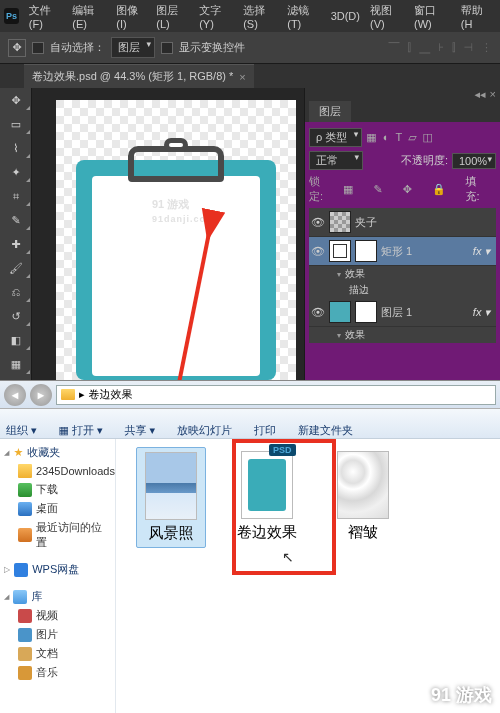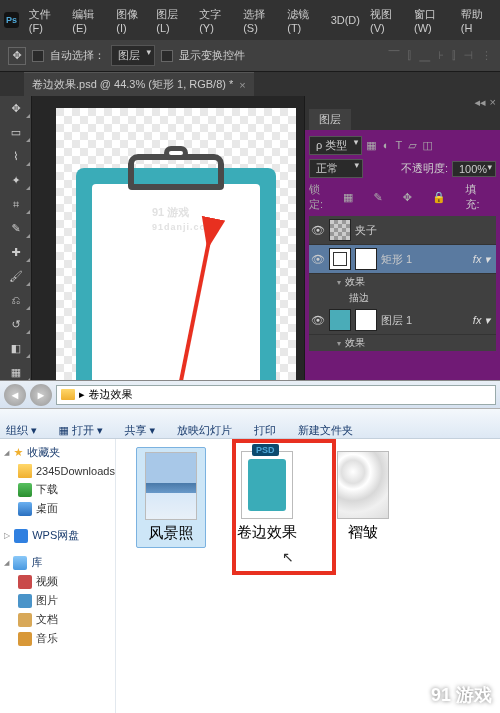--- a/index.html
+++ b/index.html
@@ -1,18 +1,18 @@
 <!DOCTYPE html>
 <html><head>
 <meta charset="utf-8">
 <style>
 *{margin:0;padding:0;box-sizing:border-box;font-family:"Microsoft YaHei",sans-serif;font-size:11px}
 body{width:500px;height:713px;overflow:hidden;background:#fff}
 .ps{height:380px;background:#323232;color:#ccc;position:relative}
-.menubar{height:40px;background:#323232;display:flex;align-items:center;padding:12px 4px;gap:2px}
+.menubar{height:32px;background:#323232;display:flex;align-items:center;padding:12px 4px;gap:2px}
 .menubar .logo{width:16px;height:16px;background:#131313;border-radius:3px;display:flex;align-items:center;justify-content:center;color:#4fa8d8;font-weight:bold;font-size:9px;margin-right:4px}
 .menubar span{padding:2px 4px;cursor:default;font-size:11px}
 .optbar{height:32px;background:#404040;display:flex;align-items:center;padding:0 8px;gap:6px;border-bottom:1px solid #1a1a1a}
 .tool-icon{width:18px;height:18px;border:1px solid #666;display:flex;align-items:center;justify-content:center}
 .checkbox{width:12px;height:12px;background:#2a2a2a;border:1px solid #666}
 .dd{background:#2a2a2a;border:1px solid #555;padding:2px 14px 2px 6px;position:relative;font-size:11px}
 .dd::after{content:"▾";position:absolute;right:3px;top:1px;font-size:9px}
 .opt-icons{display:flex;gap:8px;color:#666;margin-left:auto}
 .tabbar{height:24px;background:#323232;display:flex;align-items:flex-end;padding-left:24px}
 .tab{background:#404040;padding:4px 8px;font-size:10px;display:flex;align-items:center;gap:6px;border-top:1px solid #555}
@@ -82,21 +82,21 @@
 .ico-video{background:#c94a4a;border-radius:2px}
 .ico-pic{background:#4a94c9;border-radius:2px}
 .ico-doc{background:#d8a858;border-radius:2px}
 .ico-music{background:#d89838;border-radius:2px}
 .content-pane{flex:1;padding:8px;position:relative}
 .files{display:flex;gap:26px;align-items:flex-start;padding-left:12px}
 .file{display:flex;flex-direction:column;align-items:center;gap:4px;width:70px;padding:4px}
 .file.selected{background:#cde6f7;border:1px solid #7bb2e0;border-radius:2px}
 .file-thumb{width:52px;height:68px;background:#e0e0e0;border:1px solid #bbb;position:relative}
 .landscape{background:linear-gradient(180deg,#a8c8e8 0%,#a8c8e8 45%,#4878a8 45%,#6898c8 60%,#d8e8f8 60%,#e8f0f8 100%)}
-.psd-badge{position:absolute;top:-8px;left:10px;background:#0c4a6e;color:#4fa8d8;font-size:9px;font-weight:bold;padding:1px 4px;border-radius:2px}
+.psd-badge{position:absolute;top:-8px;left:27px;background:#0c4a6e;color:#4fa8d8;font-size:9px;font-weight:bold;padding:1px 4px;border-radius:2px}
 .psd-preview{background:#fff;display:flex;align-items:center;justify-content:center}
 .psd-preview::after{content:"";width:38px;height:52px;background:#3aacb8;border-radius:3px}
 .paper-thumb{background:radial-gradient(circle at 30% 30%,#fff,#e0e0e0 20%,#fff 30%,#d8d8d8 50%,#f0f0f0 70%,#ddd 100%)}
 .file-label{font-size:15px;text-align:left}
 .red-box{position:absolute;left:116px;top:0;width:104px;height:136px;border:4px solid #e83020;pointer-events:none}
 .cursor{position:absolute;left:166px;top:110px;font-size:14px;color:#333;pointer-events:none}
 .wm-corner{position:absolute;bottom:6px;right:8px;color:#fff;font-size:18px;font-weight:bold;text-shadow:0 0 4px rgba(0,0,0,0.5)}
 </style>
 </head>
 <body>
@@ -266,20 +266,24 @@
             <span>2345Downloads</span>
           </div>
         <div class="nav-item">
             <div class="ico ico-dl"></div>
             <span>下载</span>
           </div>
         <div class="nav-item">
             <div class="ico ico-desktop"></div>
             <span>桌面</span>
           </div>
+        <div class="nav-item">
+            <div class="ico ico-recent"></div>
+            <span>最近访问的位置</span>
+          </div>
       </div>
       <div class="nav-group">
         <div class="nav-header">
             <div class="ico ico-wps"></div>
             <span>WPS网盘</span>
           </div>
       </div>
       <div class="nav-group">
         <div class="nav-header open">
             <div class="ico ico-lib"></div>

